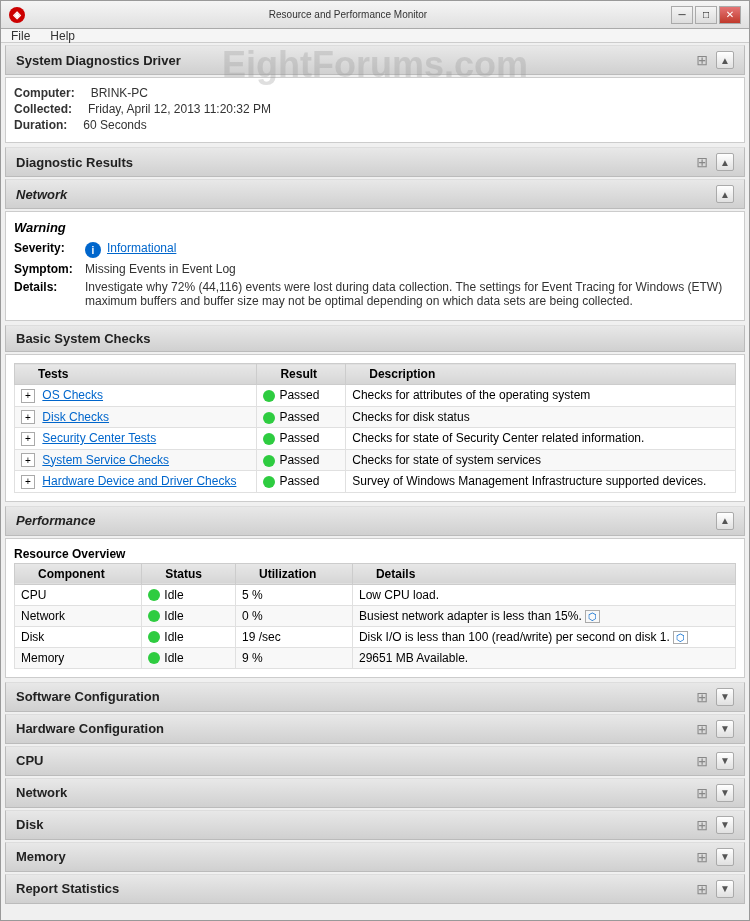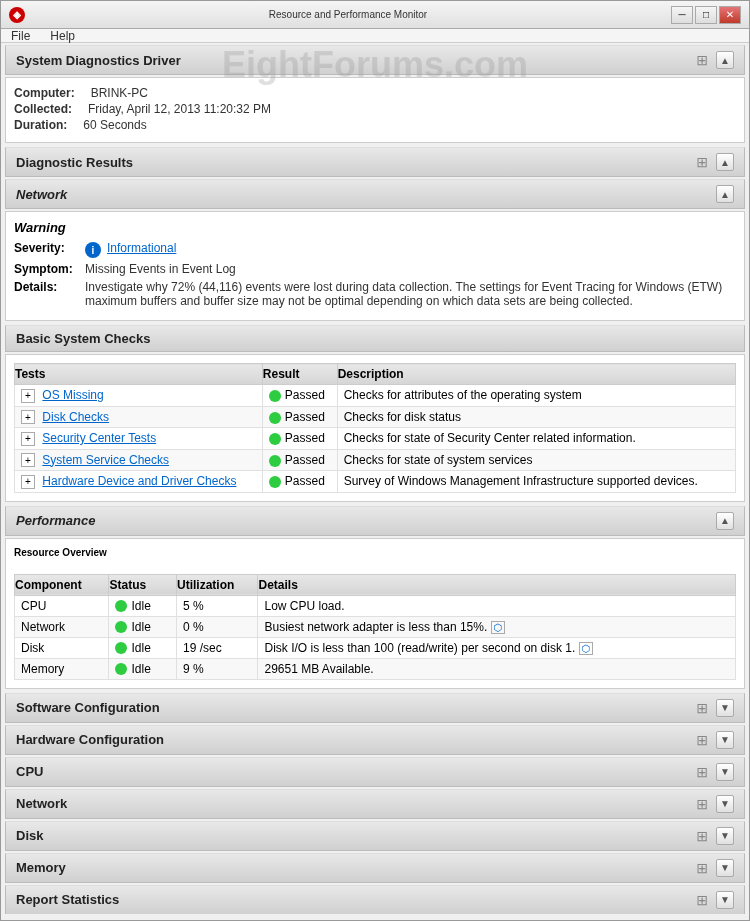--- a/index.html
+++ b/index.html
@@ -87,21 +87,21 @@
     .info-label { font-weight: bold; color: #333; white-space: nowrap; }
     .info-value { color: #333; }
     
     .warning-row { margin-bottom: 4px; display: flex; gap: 6px; }
     .warning-label { font-weight: bold; width: 65px; flex-shrink: 0; }
     .warning-value { color: #333; }
     .link { color: #0066cc; text-decoration: underline; cursor: pointer; }
     .warning-icon { width: 16px; height: 16px; background: #0066cc; border-radius: 50%; display: flex; align-items: center; justify-content: center; color: white; font-size: 10px; font-weight: bold; flex-shrink: 0; margin-top: 1px; }
     
     table { width: 100%; border-collapse: collapse; }
-    th { background: linear-gradient(to bottom, #e8e8e8, #d5d5d5); border: 1px solid #ccc; padding: 3px 0; text-align: left; font-weight: bold; font-size: 12px; margin-left: 24px; }
+    th { background: linear-gradient(to bottom, #e8e8e8, #d5d5d5); border: 1px solid #ccc; padding: 3px 23px; text-align: left; font-weight: bold; font-size: 12px; margin-left: 24px; }
     td { border: 1px solid #e0e0e0; padding: 3px 6px; font-size: 12px; }
     tr:nth-child(even) td { background: #f8f8f8; }
     .status-dot { width: 12px; height: 12px; border-radius: 50%; background: #2ecc40; display: inline-block; margin-right: 4px; vertical-align: middle; }
     .expand-icon { display: inline-flex; width: 14px; height: 14px; border: 1px solid #aaa; align-items: center; justify-content: center; font-size: 10px; margin-right: 4px; cursor: pointer; background: white; }
     
     .resource-table td { vertical-align: middle; }
     .section-wrapper { margin-bottom: 0; }
   </style>
 </head>
 <body>
@@ -195,21 +195,21 @@
           <tr>
             <th>Tests</th>
             <th>Result</th>
             <th>Description</th>
           </tr>
         </thead>
         <tbody id="basic-checks-tbody">
         <tr>
       <td>
         <span class="expand-icon">+</span>
-        <a class="link">OS Missing</a>
+        <a class="link">OS Checks</a>
       </td>
       <td>
         <span class="status-dot"></span>Passed
       </td>
       <td>Checks for attributes of the operating system</td>
     </tr>
             <tr>
       <td>
         <span class="expand-icon">+</span>
         <a class="link">Disk Checks</a>
@@ -255,21 +255,21 @@
   </div>
 
   <div class="section-wrapper">
     <div class="section-header italic">
       <span class="section-header-title">Performance</span>
       <div class="collapse-btn">▲</div>
     </div>
   </div>
 
   <div class="content-area" style="margin-top:0;">
-    <div style="font-weight:bold;font-size:10px;margin-bottom:16px;">Resource Overview</div>
+    <div style="font-weight:bold;font-size:12px;margin-bottom:2px;">Resource Overview</div>
     <table class="resource-table">
       <thead>
         <tr>
           <th>Component</th>
           <th>Status</th>
           <th>Utilization</th>
           <th>Details</th>
         </tr>
       </thead>
       <tbody id="resource-tbody">

